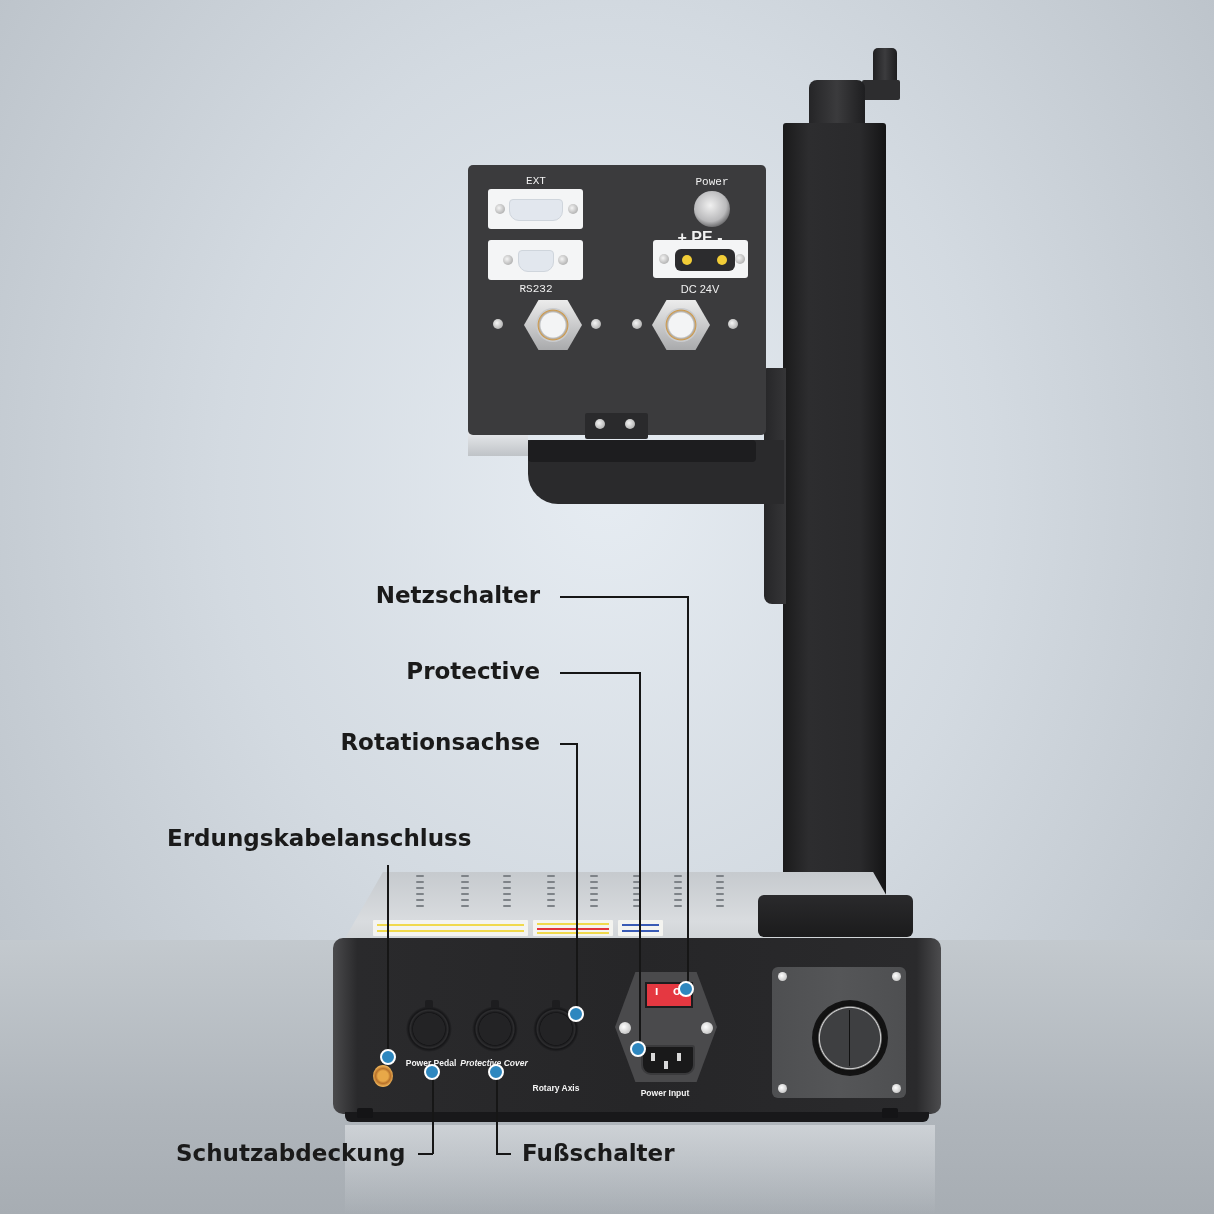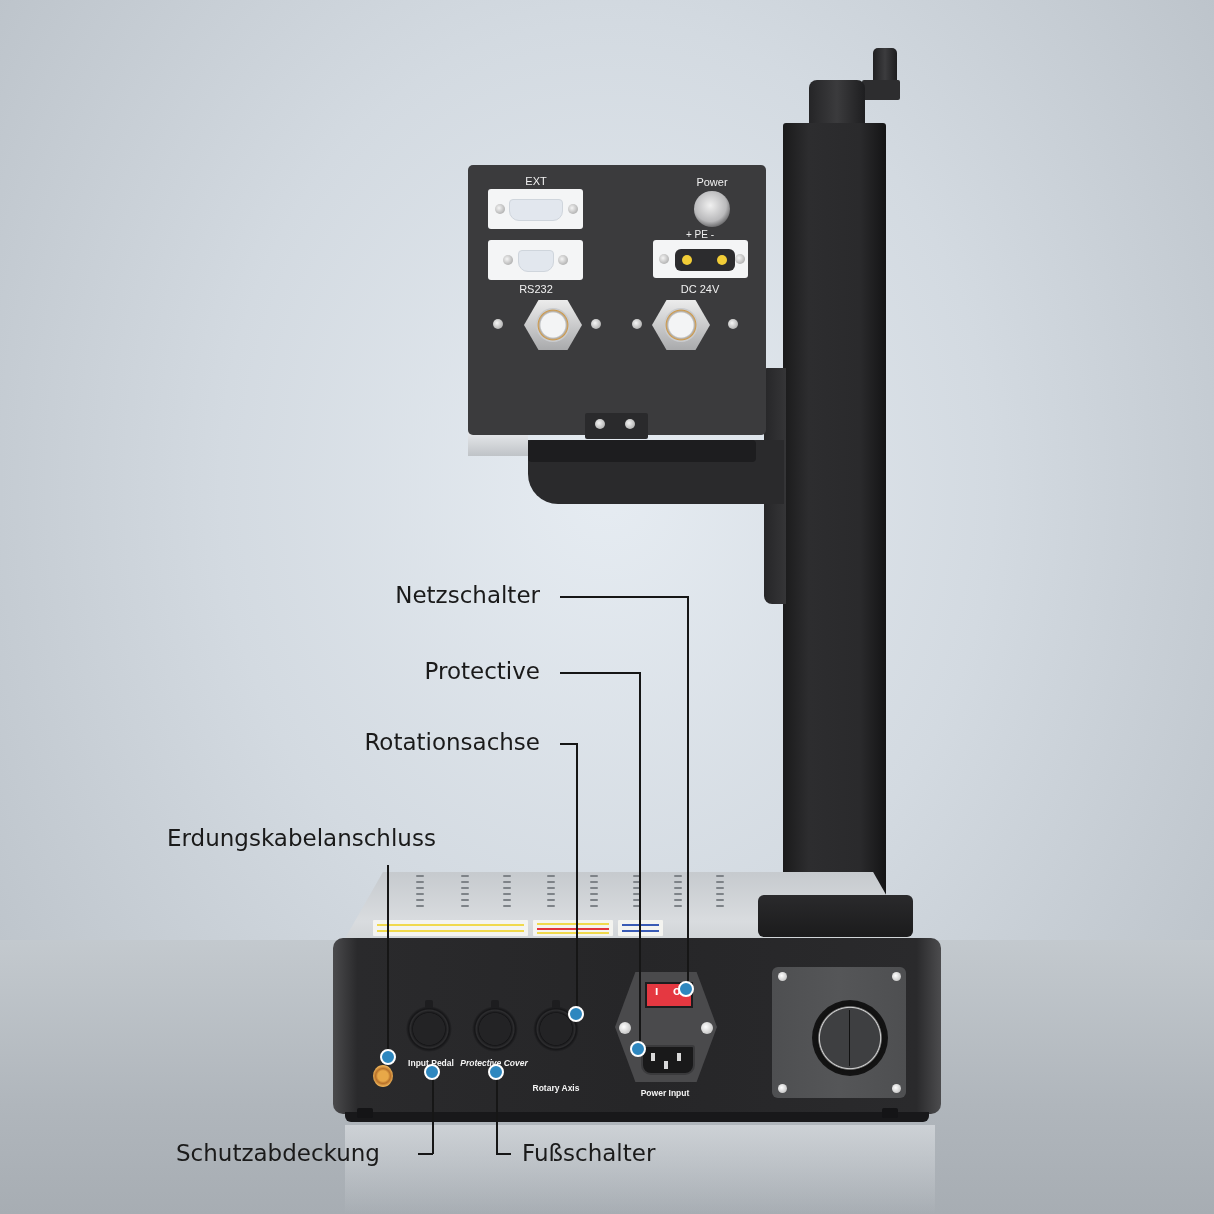--- a/index.html
+++ b/index.html
@@ -51,21 +51,21 @@
   
   .head {
     position:absolute; left:468px; top:165px; width:298px; height:270px;
     background:#3b3b3d; border-radius:5px;
   }
   .head-underside {
     position:absolute; left:468px; top:432px; width:60px; height:24px;
     background: linear-gradient(#e7e9ec,#bfc3c7);
   }
   .port-label {
-    position:absolute; color:#f1f1f1; font-family:Liberation Sans, sans-serif;
+    position:absolute; color:#f1f1f1; font-family:Liberation Mono, monospace;
     font-size:11px; transform:translateX(-50%); white-space:nowrap;
   }
   .port-label.sans { font-family:"Liberation Sans", sans-serif; }
   .port-box {
     position:absolute; background:#f4f5f6; border-radius:3px;
   }
   .dsub {
     position:absolute; background:#e2e7ee; border-radius:4px 4px 10px 10px;
     border:1px solid #cfd5dc;
   }
@@ -159,21 +159,21 @@
     position:absolute; left:812px; top:1000px; width:76px; height:76px; border-radius:50%;
     background: radial-gradient(circle, #3e3f41 0 55%, #d0d0d0 57%, #111 60%, #1a1a1b 100%);
   }
   .fan-ring::after {
     content:""; position:absolute; left:37px; top:10px; width:1px; height:56px; background:#111;
   }
   .foot { position:absolute; top:1108px; width:16px; height:10px; background:#141416; border-radius:2px; }
   
   .callout-label {
     position:absolute; color:#1a1a1a; font-family:"DejaVu Sans", sans-serif;
-    font-size:23px; font-weight:normal; white-space:nowrap; line-height:1;
+    font-size:23px; font-weight:bold; white-space:nowrap; line-height:1;
   }
   .ln { position:absolute; background:#161616; }
   .dot {
     position:absolute; width:12px; height:12px; border-radius:50%;
     background:#2e87bf; border:2px solid #ffffff; transform:translate(-50%,-50%);
   }
   .reflection {
     position:absolute; left:345px; top:1125px; width:590px; height:89px;
     background: linear-gradient(rgba(230,233,236,0.55), rgba(190,195,200,0));
   }
@@ -201,21 +201,21 @@
 <div class="screw" style="left:568px; top:204px;"></div>
 
 <div class="port-box" style="left:488px; top:240px; width:95px; height:40px;"></div>
 <div class="dsub" style="left:518px; top:250px; width:34px; height:20px;"></div>
 <div class="screw" style="left:503px; top:255px;"></div>
 <div class="screw" style="left:558px; top:255px;"></div>
 <div class="port-label" style="left:536px; top:283px;">RS232</div>
 
 <div class="port-label" style="left:712px; top:176px;">Power</div>
 <div class="power-btn"></div>
-<div class="port-label sans" style="left:700px; top:229px; font-size:10px;">+ PE -</div>
+<div class="port-label sans" style="left:700px; top:229px; font-size:16px;font-weight:bold;">+ PE -</div>
 <div class="port-box" style="left:653px; top:240px; width:95px; height:38px;"></div>
 <div class="dc-conn">
   <div class="pin" style="left:7px; top:6px;"></div>
   <div class="pin" style="left:42px; top:6px;"></div>
 </div>
 <div class="screw" style="left:659px; top:254px;"></div>
 <div class="screw" style="left:735px; top:254px;"></div>
 <div class="port-label sans" style="left:700px; top:283px;">DC 24V</div>
 
 <div class="gland" style="left:524px; top:300px;">
@@ -316,21 +316,21 @@
 <div class="base"></div>
 <div class="base-shadow"></div>
 <div class="foot" style="left:357px;"></div>
 <div class="foot" style="left:882px;"></div>
 
 <div class="ground-post"></div>
 
 <div class="aviation" style="left:406px; top:1006px;"></div>
 <div class="aviation" style="left:472px; top:1006px;"></div>
 <div class="aviation" style="left:533px; top:1006px;"></div>
-<div class="base-label" style="left:431px; top:1058px;">Input Pedal</div>
+<div class="base-label" style="left:431px; top:1058px;">Power Pedal</div>
 <div class="base-label" style="left:494px; top:1058px;font-style:italic;">Protective Cover</div>
 <div class="base-label" style="left:556px; top:1058px;margin-top:25px;">Rotary Axis</div>
 
 <div class="power-module"></div>
 <div class="rocker">
   <span style="left:8px;">I</span>
   <span style="left:26px;">O</span>
 </div>
 <div class="module-screw" style="left:619px; top:1022px;"></div>
 <div class="module-screw" style="left:701px; top:1022px;"></div>

